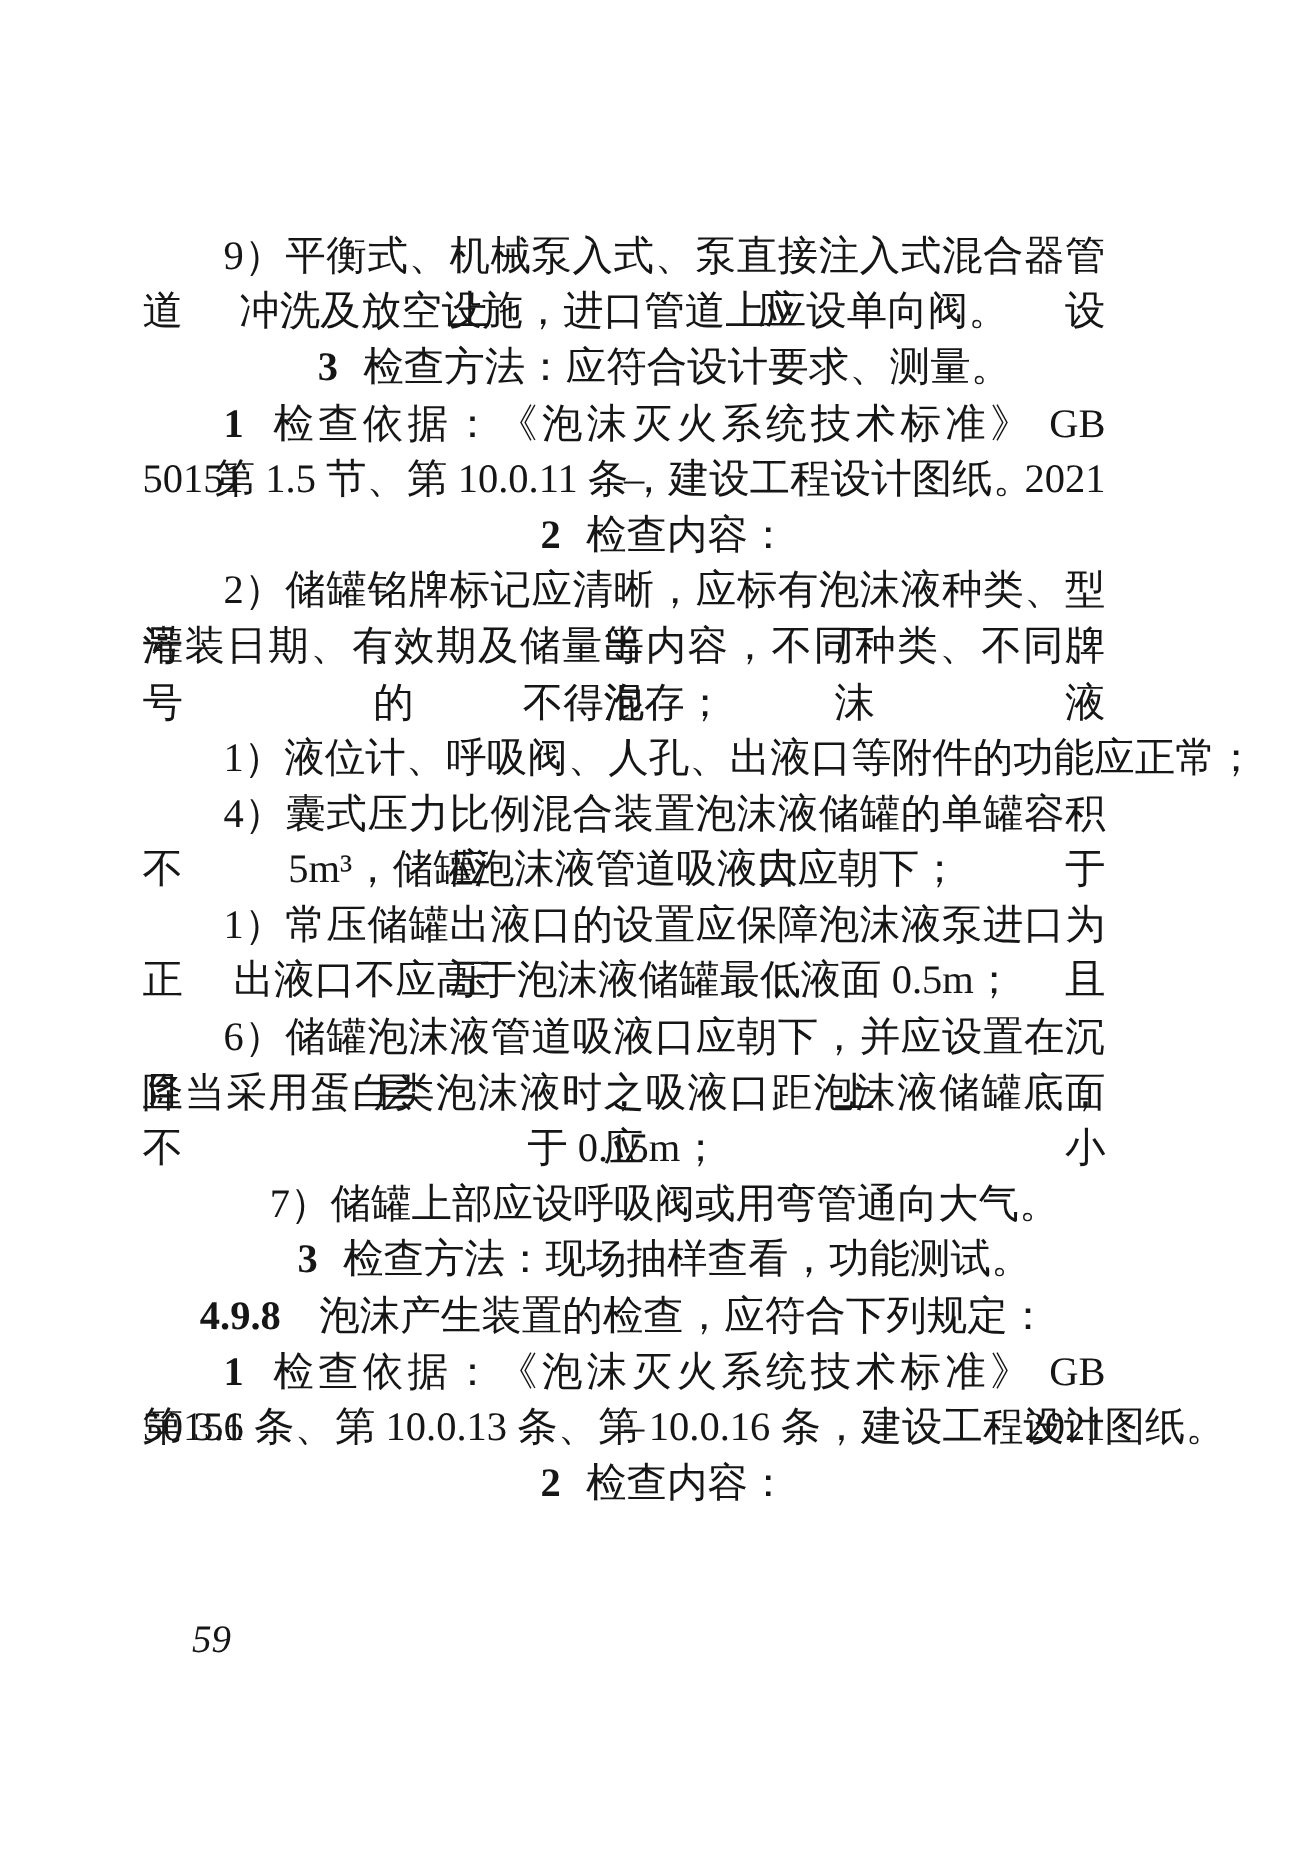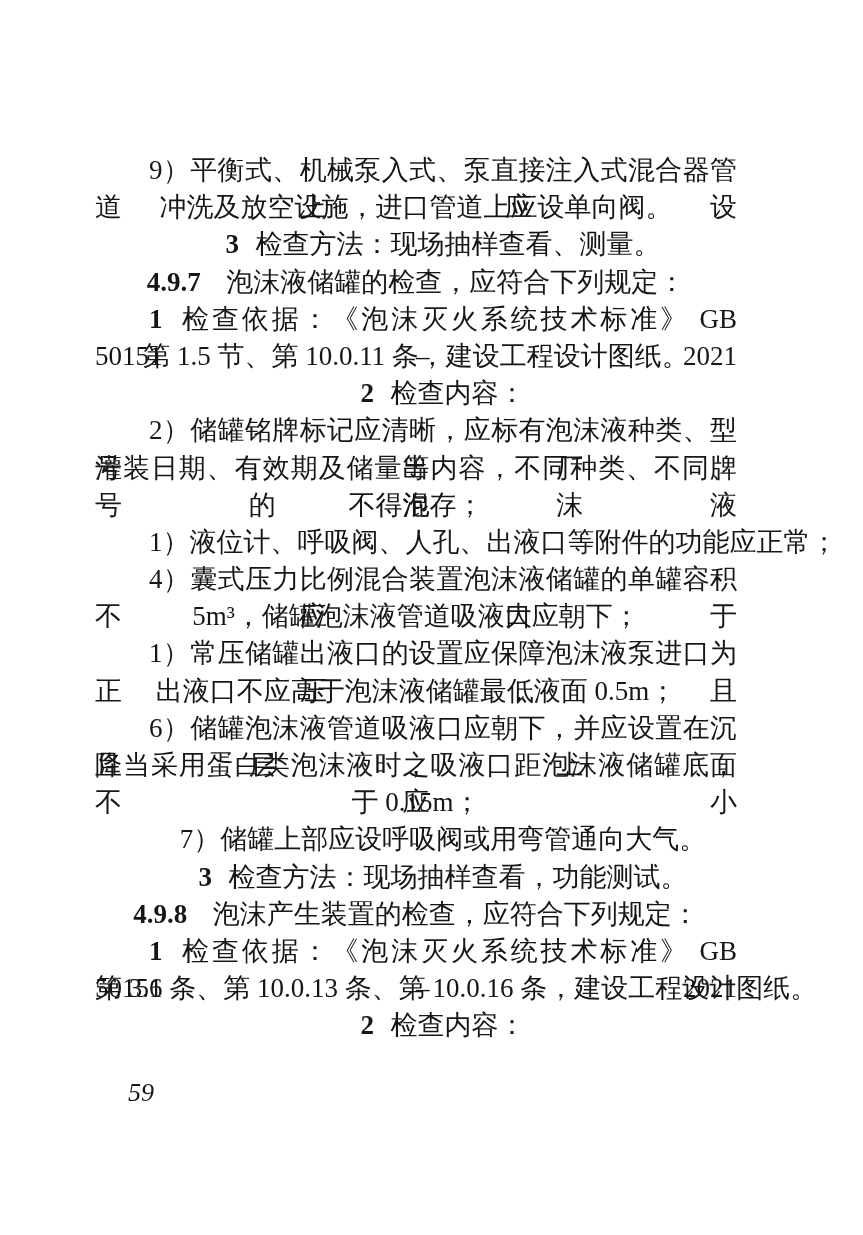--- a/index.html
+++ b/index.html
@@ -69,23 +69,22 @@
 <body>
 
 <div class="page">
 
   <div class="textblock">
 
     <div class="line in j"><span class="t">9）平衡式、机械泵入式、泵直接注入式混合器管道上应设</span></div>
 
     <div class="line"><span class="t">冲洗及放空设施，进口管道上应设单向阀。</span></div>
 
-    <div class="line in"><span class="num">3</span><span class="t">检查方法：现场抽样查看、测量。</span></div>
+    <div class="line in"><span class="num">3</span><span class="t">检查方法：应符合设计要求、测量。</span></div>
 
-    <div class="line sect"><span class="num">4.9.7</span><span class="t">泡沫液储罐的检查，应符合下列规定：</span></div>
 
     <div class="line in j"><span class="num">1</span><span class="t">检查依据：《泡沫灭火系统技术标准》 GB 50151 – 2021</span></div>
 
     <div class="line"><span class="t">第 1.5 节、第 10.0.11 条，建设工程设计图纸。</span></div>
 
     <div class="line in"><span class="num">2</span><span class="t">检查内容：</span></div>
 
 
     <div class="line in j"><span class="t">2）储罐铭牌标记应清晰，应标有泡沫液种类、型号、出厂、</span></div>
 

